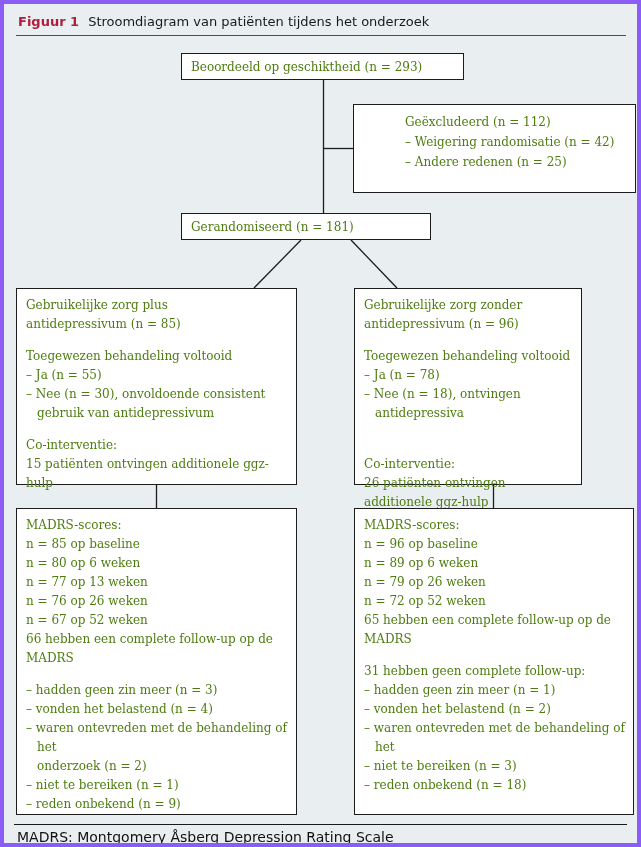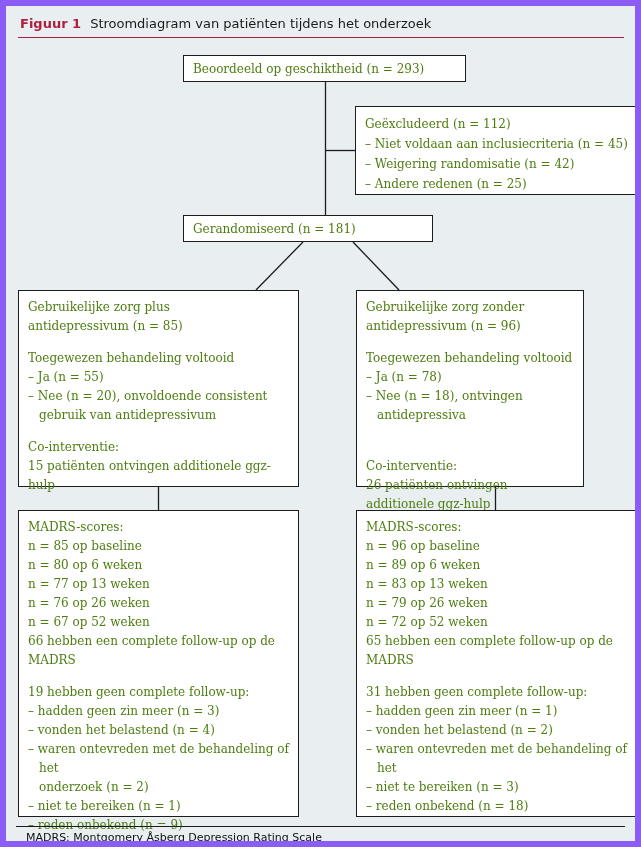--- a/index.html
+++ b/index.html
@@ -1,21 +1,21 @@
 <!DOCTYPE html>
 <html><head>
 <meta charset="utf-8">
 <style>
   html,body{margin:0;padding:0;}
   .page{
     position:relative;
     width:641px;height:847px;
     box-sizing:border-box;
     background:#e9eef0;
-    border:6px solid #8b5cf6;
+    border:4px solid #8b5cf6;
     overflow:hidden;
     font-family:"DejaVu Sans", sans-serif;
   }
   .hdr{
     position:absolute;left:14px;top:9px;right:14px;
     font-size:13px;line-height:17px;color:#1a1a1a;
     white-space:nowrap;
   }
   .hdr .fig{color:#b01e3d;font-weight:bold;margin-right:9px;}
   .hdr-rule{
@@ -29,32 +29,32 @@
     background:#ffffff;
     border:1px solid #1c1c1c;
     box-sizing:border-box;
     font-family:"DejaVu Serif", serif;
     font-size:12px;
     color:#4d7c0f;
   }
   .single{display:flex;align-items:center;padding-left:9px;}
   .multi{padding:7px 8px 0 9px;}
   .bl{line-height:19px;}
-  .excluded .bl{line-height:20px;}
+  .excluded .bl{line-height:20px;margin-left:42px;}
   .bl.dash{padding-left:11px;text-indent:-11px;}
   .bl.cont{padding-left:11px;}
   .bl.gap{height:13px;}
   .bl.gap_lg{height:32px;}
   .ftr-rule{
     position:absolute;left:10px;right:10px;top:820px;height:1px;
     background:#1a1a1a;
   }
   .ftr{
-    position:absolute;left:20px;top:825px;right:13px;
-    font-size:11px;color:#111;
+    position:absolute;left:13px;top:825px;right:13px;
+    font-size:14px;color:#111;
   }
 </style>
 </head>
 <body>
 
 <div class="page">
 
   <div class="hdr">
     <span class="fig">Figuur 1</span><span>Stroomdiagram van patiënten tijdens het onderzoek</span>
   </div>
@@ -70,36 +70,35 @@
       <line x1="152.5" y1="481" x2="152.5" y2="504" stroke="#1c1c1c" stroke-width="1.3"></line>
       <line x1="489.5" y1="481" x2="489.5" y2="504" stroke="#1c1c1c" stroke-width="1.3"></line>
     </svg>
 
     <div class="box single" style="left:177px;top:49px;width:283px;height:27px;">
       <span>Beoordeeld op geschiktheid (n = 293)</span>
     </div>
 
     <div class="box multi excluded" style="left:349px;top:100px;width:283px;height:89px;">
         <div class="bl text">Geëxcludeerd (n = 112)</div>
-        <div class="bl dash">– Niet voldaan aan inclusiecriteria (n = 45)</div>
         <div class="bl dash">– Weigering randomisatie (n = 42)</div>
         <div class="bl dash">– Andere redenen (n = 25)</div>
       </div>
 
     <div class="box single" style="left:177px;top:209px;width:250px;height:27px;">
       <span>Gerandomiseerd (n = 181)</span>
     </div>
 
     <div class="box multi" style="left:12px;top:284px;width:281px;height:197px;">
         <div class="bl text">Gebruikelijke zorg plus</div>
         <div class="bl text">antidepressivum (n = 85)</div>
         <div class="bl gap"></div>
         <div class="bl text">Toegewezen behandeling voltooid</div>
         <div class="bl dash">– Ja (n = 55)</div>
-        <div class="bl dash">– Nee (n = 20), onvoldoende consistent</div>
+        <div class="bl dash">– Nee (n = 30), onvoldoende consistent</div>
         <div class="bl cont">gebruik van antidepressivum</div>
         <div class="bl gap"></div>
         <div class="bl text">Co-interventie:</div>
         <div class="bl text">15 patiënten ontvingen additionele ggz-hulp</div>
       </div>
 
     <div class="box multi" style="left:350px;top:284px;width:228px;height:197px;">
         <div class="bl text">Gebruikelijke zorg zonder</div>
         <div class="bl text">antidepressivum (n = 96)</div>
         <div class="bl gap"></div>
@@ -114,34 +113,32 @@
     <div class="box multi" style="left:12px;top:504px;width:281px;height:307px;">
         <div class="bl text">MADRS-scores:</div>
         <div class="bl text">n = 85 op baseline</div>
         <div class="bl text">n = 80 op 6 weken</div>
         <div class="bl text">n = 77 op 13 weken</div>
         <div class="bl text">n = 76 op 26 weken</div>
         <div class="bl text">n = 67 op 52 weken</div>
         <div class="bl text">66 hebben een complete follow-up op de</div>
         <div class="bl text">MADRS</div>
         <div class="bl gap"></div>
-        <div class="bl text">19 hebben geen complete follow-up:</div>
         <div class="bl dash">– hadden geen zin meer (n = 3)</div>
         <div class="bl dash">– vonden het belastend (n = 4)</div>
         <div class="bl dash">– waren ontevreden met de behandeling of het</div>
         <div class="bl cont">onderzoek (n = 2)</div>
         <div class="bl dash">– niet te bereiken (n = 1)</div>
         <div class="bl dash">– reden onbekend (n = 9)</div>
       </div>
 
     <div class="box multi" style="left:350px;top:504px;width:280px;height:307px;">
         <div class="bl text">MADRS-scores:</div>
         <div class="bl text">n = 96 op baseline</div>
         <div class="bl text">n = 89 op 6 weken</div>
-        <div class="bl text">n = 83 op 13 weken</div>
         <div class="bl text">n = 79 op 26 weken</div>
         <div class="bl text">n = 72 op 52 weken</div>
         <div class="bl text">65 hebben een complete follow-up op de</div>
         <div class="bl text">MADRS</div>
         <div class="bl gap"></div>
         <div class="bl text">31 hebben geen complete follow-up:</div>
         <div class="bl dash">– hadden geen zin meer (n = 1)</div>
         <div class="bl dash">– vonden het belastend (n = 2)</div>
         <div class="bl dash">– waren ontevreden met de behandeling of het</div>
         <div class="bl dash">– niet te bereiken (n = 3)</div>

